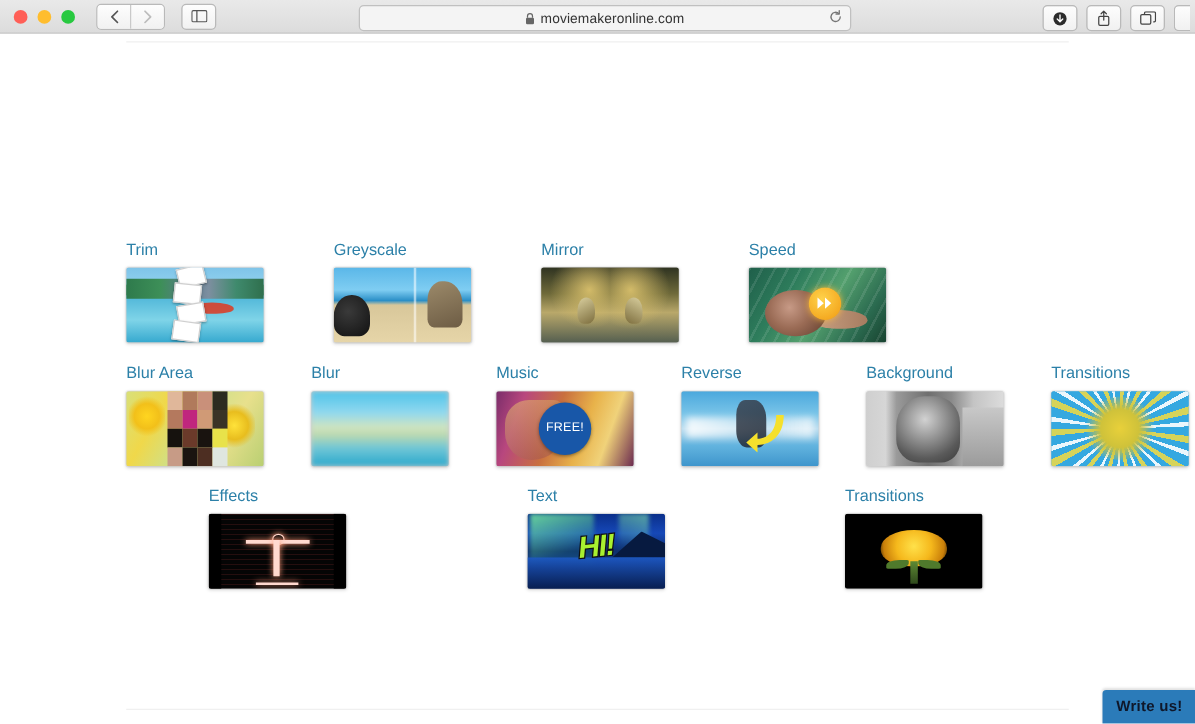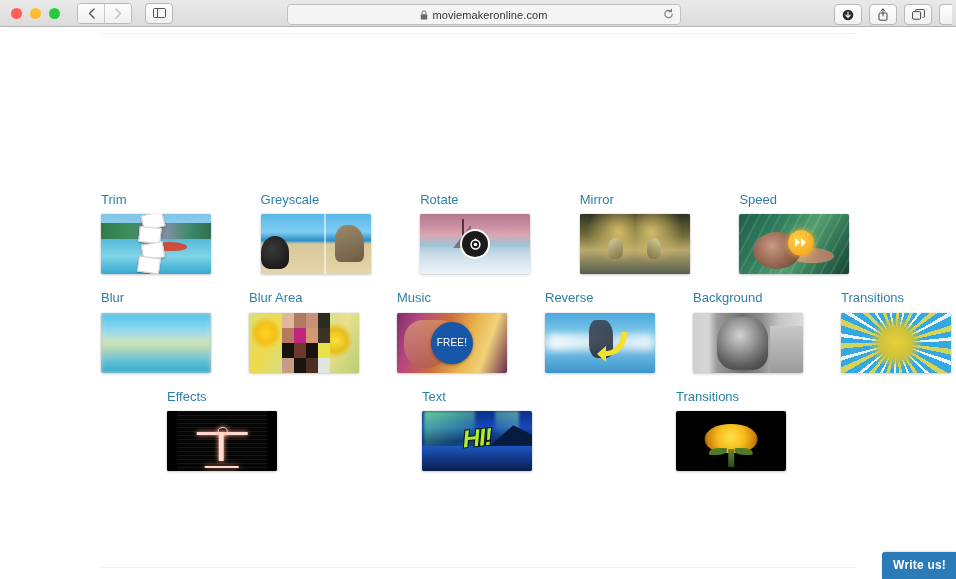--- a/index.html
+++ b/index.html
@@ -514,21 +514,21 @@
     position:absolute; top:62%; width:16%; height:12%;
     background:#4f7a2c; border-radius:60% 10% 60% 10%;
   }
   .art-bg .leafl { left:30%; }
   .art-bg .leafr { right:30%; transform: scaleX(-1); }
 
   
   .write-us {
     position:absolute; right:0; bottom:0;
     background:#2b7bb9;
-    color:#ffffff;
+    color:#0f172a;
     font-size:12px;
     font-weight:bold;
     padding:7px 10px 8px 11px;
     border-radius:3px 0 0 0;
     letter-spacing:.2px;
     line-height:1;
     box-shadow: 0 -1px 2px rgba(0,0,0,.12);
   }
 </style>
 </head>
@@ -628,37 +628,20 @@
         <div class="tile-label">Greyscale</div>
         <div class="thumb">
           <div class="art art-slideshow">
             <div class="camera"></div>
             <div class="rock"></div>
             <div class="panel-divider"></div>
           </div>
         </div>
       </div>
 
-      <div class="cell">
-        <div class="tile-label">Rotate</div>
-        <div class="thumb">
-          <div class="art art-rotate">
-            <div class="refl"></div>
-            <div class="mast"></div>
-            <div class="sail"></div>
-            <div class="rotate-badge">
-              <svg width="15" height="15" viewBox="0 0 15 15">
-                <circle cx="7.5" cy="7.5" r="4.4" fill="none" stroke="#fff" stroke-width="1.5"></circle>
-                <circle cx="7.5" cy="7.5" r="1.8" fill="#fff"></circle>
-                <path d="M7.5 1.2 L9.4 3.2 L5.6 3.2 Z" fill="#fff"></path>
-              </svg>
-            </div>
-          </div>
-        </div>
-      </div>
 
       <div class="cell">
         <div class="tile-label">Mirror</div>
         <div class="thumb">
           <div class="art art-mirror">
             <div class="mirror-half left">
                 <div class="bird"></div>
               </div>
             <div class="mirror-half right">
                 <div class="bird"></div>
@@ -679,27 +662,20 @@
                 <path d="M1 1 L6 5.5 L1 10 Z" fill="#fff"></path>
                 <path d="M7 1 L12 5.5 L7 10 Z" fill="#fff"></path>
               </svg>
             </div>
           </div>
         </div>
       </div>
     </div>
 
     <div class="row">
-      <div class="cell">
-        <div class="tile-label">Blur</div>
-        <div class="thumb">
-          <div class="art art-blur"></div>
-        </div>
-      </div>
-
       <div class="cell">
         <div class="tile-label">Blur Area</div>
         <div class="thumb">
           <div class="art art-blurarea">
             <div class="flower-a"></div>
             <div class="flower-b"></div>
             <div class="mosaic">
               <i style="background:#e0b79a"></i>
                 <i style="background:#b07a5c"></i>
                 <i style="background:#c9907a"></i>
@@ -715,20 +691,27 @@
               <i style="background:#c79b86"></i>
                 <i style="background:#1a1410"></i>
                 <i style="background:#4d2e22"></i>
                 <i style="background:#dfe6e0"></i>
             </div>
           </div>
         </div>
       </div>
 
       <div class="cell">
+        <div class="tile-label">Blur</div>
+        <div class="thumb">
+          <div class="art art-blur"></div>
+        </div>
+      </div>
+
+      <div class="cell">
         <div class="tile-label">Music</div>
         <div class="thumb">
           <div class="art art-music">
             <div class="sax"></div>
             <div class="free-badge">FREE!</div>
           </div>
         </div>
       </div>
 
       <div class="cell">

